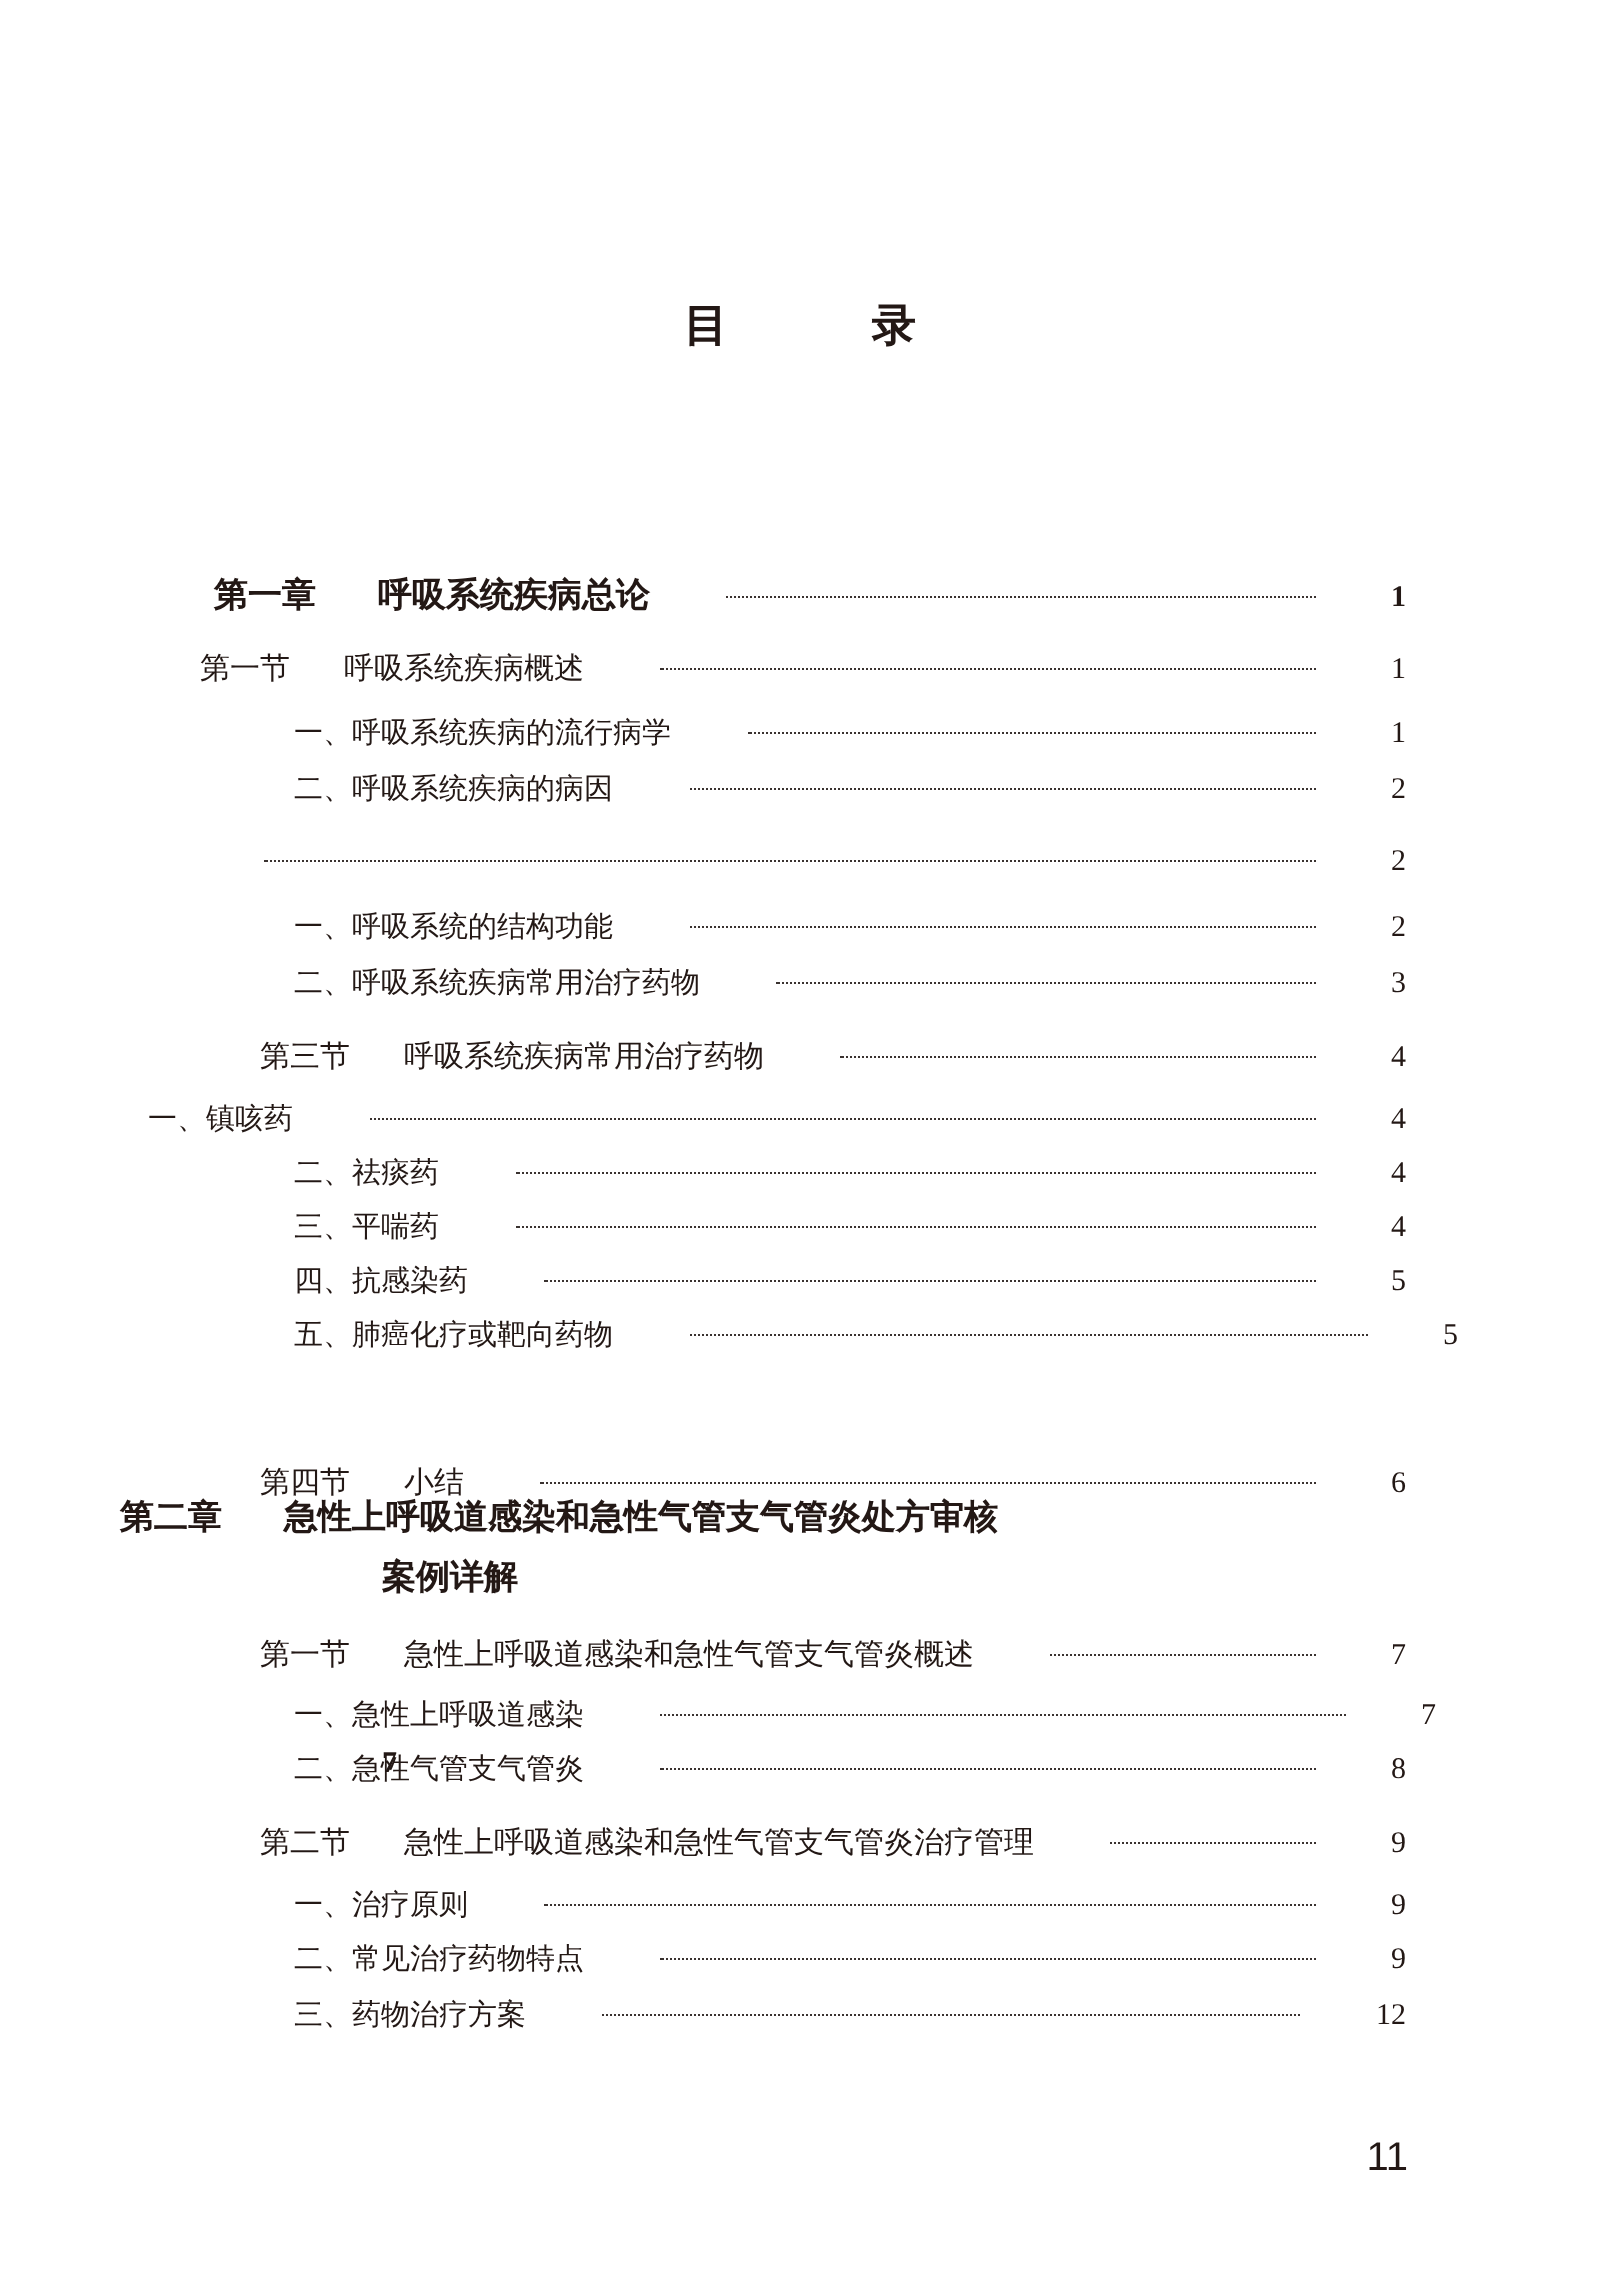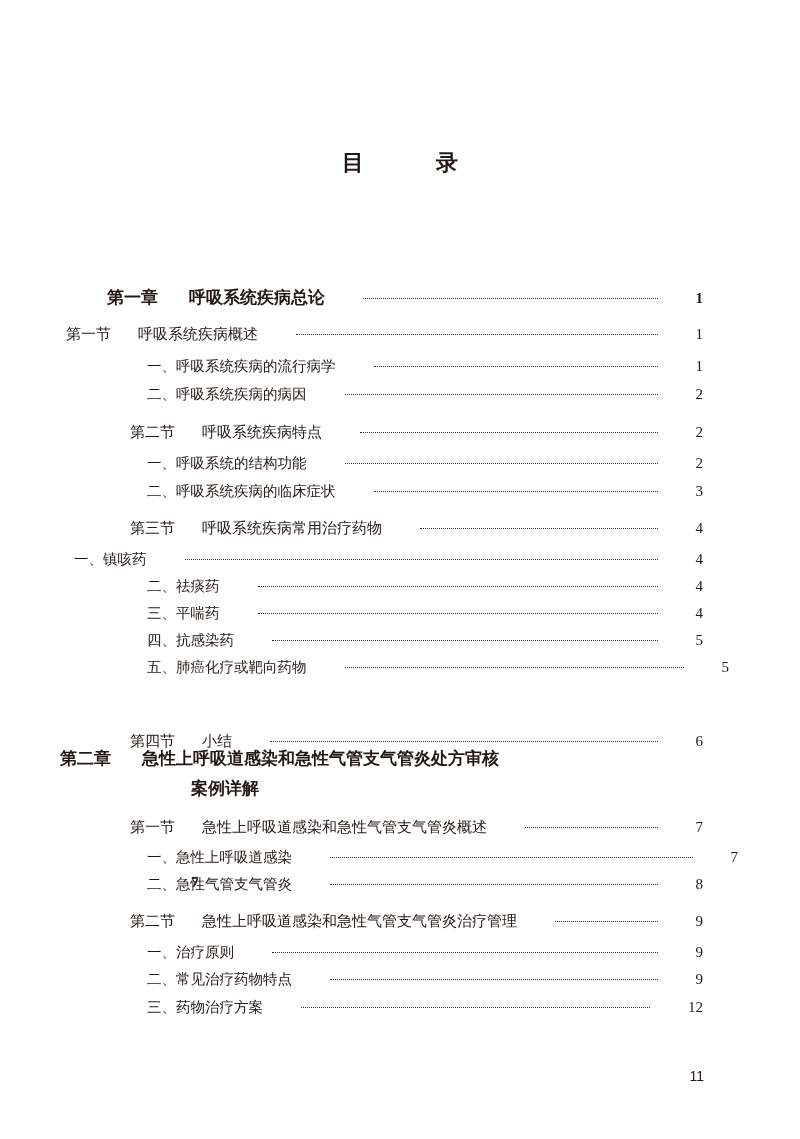--- a/index.html
+++ b/index.html
@@ -24,64 +24,63 @@
     flex: 0 0 auto; font-family: "Liberation Serif", serif; font-size: 15px; color: #231815;
   }
   .chapter { font-family: "DejaVu Sans", sans-serif; font-weight: bold; font-size: 17px; }
   .section { font-family: "DejaVu Sans", sans-serif; font-size: 15px; }
   .item { font-family: "DejaVu Serif", serif; font-size: 14.5px; }
   .num { display: inline-block; }
   .chapter .num { width: 82px; }
   .section .num { width: 72px; }
   .folio {
     position: absolute; top: 1068px; left: 680px; width: 24px; text-align: right;
-    font-family: "Liberation Sans", sans-serif; font-size: 14px; color: #231815;
+    font-family: "Liberation Sans", sans-serif; font-size: 20px; color: #231815;
   }
 </style>
 </head>
 <body>
 
 <div class="title">
   <span>目</span><span class="gap"></span><span>录</span>
 </div>
 
 <div class="row chapter" style="top:286px; padding-left:107px; padding-right:97px; box-sizing:border-box;">
   <span class="label"><span class="num">第一章</span><span>呼吸系统疾病总论</span></span>
   <span class="leader"></span>
   <span class="page">1</span>
 </div>
 
-<div class="row section" style="top:325px; padding-left:66px; padding-right:97px; box-sizing:border-box;">
+<div class="row section" style="top:325px; padding-left:100px; padding-right:97px; box-sizing:border-box;">
   <span class="label"><span class="num">第一节</span><span>呼吸系统疾病概述</span></span>
   <span class="leader"></span>
   <span class="page">1</span>
 </div>
 <div class="row item" style="top:357px; padding-left:147px; padding-right:97px; box-sizing:border-box;">
   <span class="label">一、呼吸系统疾病的流行病学</span>
   <span class="leader"></span>
   <span class="page">1</span>
 </div>
 <div class="row item" style="top:385px; padding-left:147px; padding-right:97px; box-sizing:border-box;">
   <span class="label">二、呼吸系统疾病的病因</span>
   <span class="leader"></span>
   <span class="page">2</span>
 </div>
 
 <div class="row section" style="top:423px; padding-left:130px; padding-right:97px; box-sizing:border-box;">
-  <span class="label"><span class="num">第二节</span><span>呼吸系统疾病特点</span></span>
   <span class="leader"></span>
   <span class="page">2</span>
 </div>
 <div class="row item" style="top:454px; padding-left:147px; padding-right:97px; box-sizing:border-box;">
   <span class="label">一、呼吸系统的结构功能</span>
   <span class="leader"></span>
   <span class="page">2</span>
 </div>
 <div class="row item" style="top:482px; padding-left:147px; padding-right:97px; box-sizing:border-box;">
-  <span class="label">二、呼吸系统疾病的临床症状</span>
+  <span class="label">二、呼吸系统疾病常用治疗药物</span>
   <span class="leader"></span>
   <span class="page">3</span>
 </div>
 
 <div class="row section" style="top:519px; padding-left:130px; padding-right:97px; box-sizing:border-box;">
   <span class="label"><span class="num">第三节</span><span>呼吸系统疾病常用治疗药物</span></span>
   <span class="leader"></span>
   <span class="page">4</span>
 </div>
 <div class="row item" style="top:550px; padding-left:74px; padding-right:97px; box-sizing:border-box;">
@@ -123,21 +122,21 @@
   <span class="label">案例详解</span>
   <span class="leader"></span>
   <span class="page">7</span>
 </div>
 
 <div class="row section" style="top:818px; padding-left:130px; padding-right:97px; box-sizing:border-box;">
   <span class="label"><span class="num">第一节</span><span>急性上呼吸道感染和急性气管支气管炎概述</span></span>
   <span class="leader"></span>
   <span class="page">7</span>
 </div>
-<div class="row item" style="top:848px; padding-left:147px; padding-right:62px; box-sizing:border-box;">
+<div class="row item" style="top:848px; padding-left:147px; padding-right:82px; box-sizing:border-box;">
   <span class="label">一、急性上呼吸道感染</span>
   <span class="leader"></span>
   <span class="page">7</span>
 </div>
 <div class="row item" style="top:875px; padding-left:147px; padding-right:97px; box-sizing:border-box;">
   <span class="label">二、急性气管支气管炎</span>
   <span class="leader"></span>
   <span class="page">8</span>
 </div>
 

